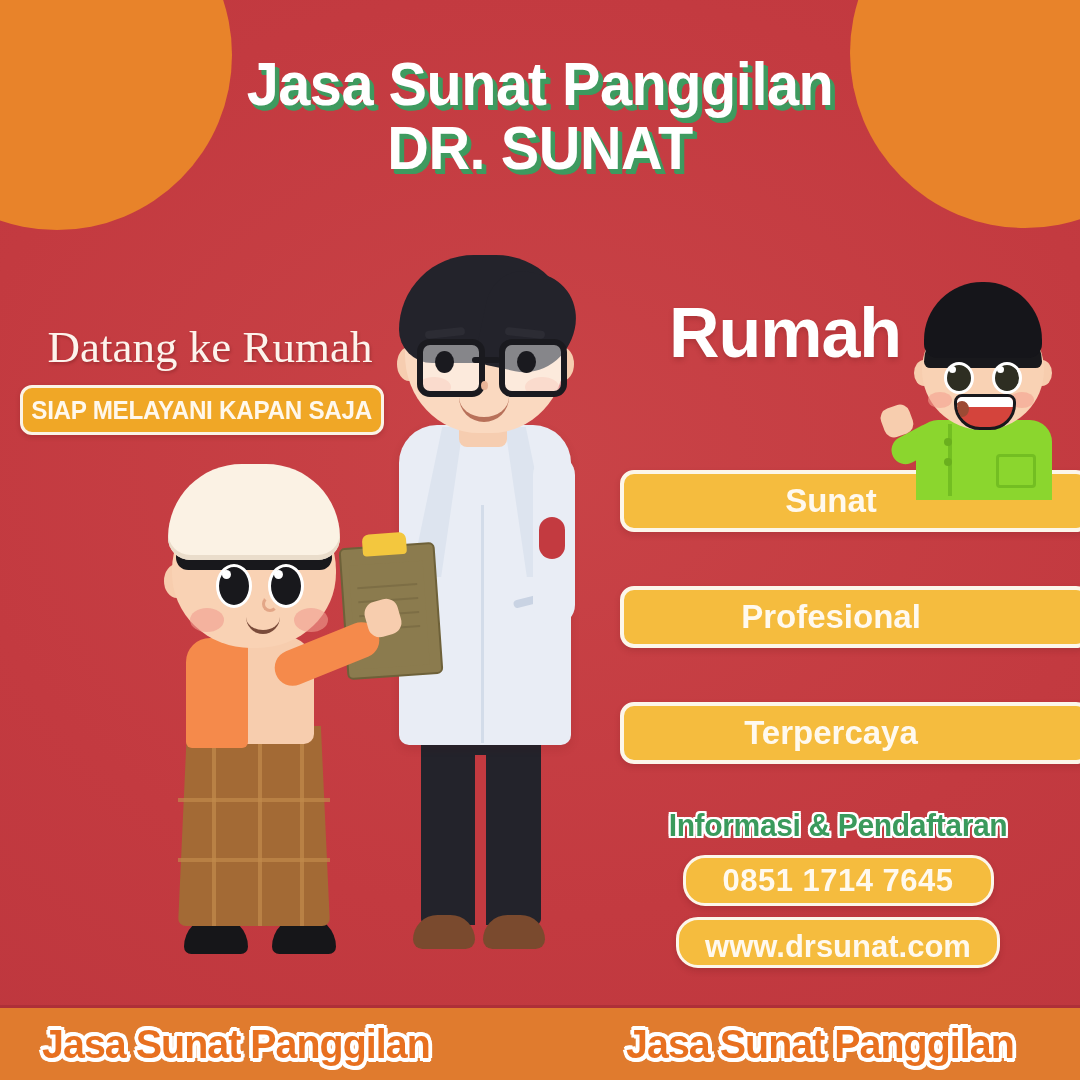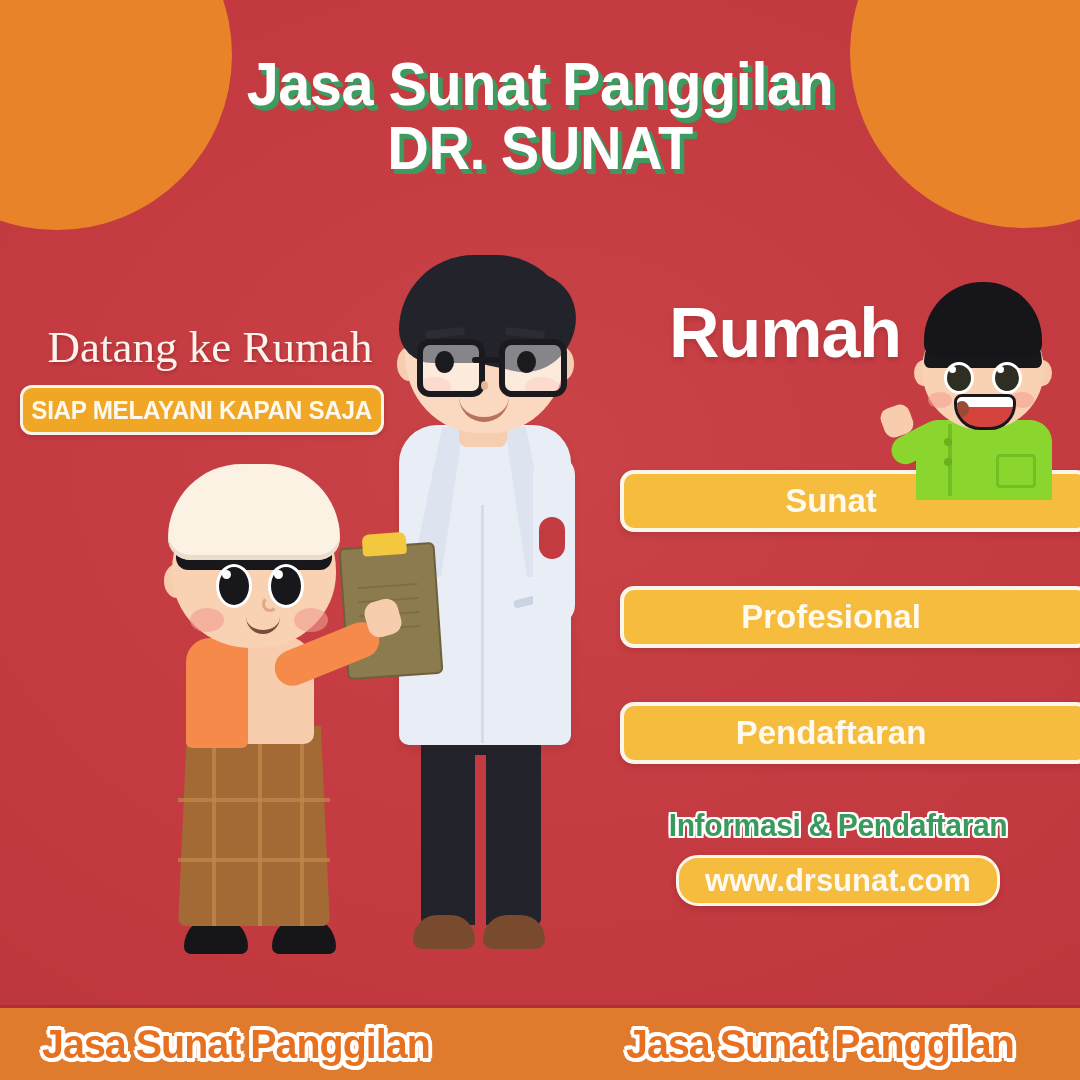--- a/index.html
+++ b/index.html
@@ -99,21 +99,21 @@
   .pill{
     margin:11px auto 0 auto;
     background:#F5BC3E;
     border:3px solid #FCF6EA;
     border-radius:22px;
     height:45px;width:305px;
     display:flex;align-items:center;justify-content:center;
     box-shadow:0 3px 6px rgba(90,20,20,.2);
   }
   .pill span{color:#FFF9EE;font-size:31px;font-weight:bold;letter-spacing:.5px;white-space:nowrap;}
-  #website-pill{width:318px;}
+  #website-pill{width:318px;align-items:flex-end;}
   #website-pill span{letter-spacing:0;}
 
   
   #footer{
     position:absolute;left:0;bottom:0;width:1080px;height:72px;
     background:#E07B2E;
     border-top:3px solid #AE2F38;
     display:flex;align-items:center;
   }
   .footer-text{
@@ -258,26 +258,29 @@
   </div>
 
   <div id="features">
     <div class="feature-badge">
       <span>Sunat</span>
     </div>
     <div class="feature-badge">
       <span>Profesional</span>
     </div>
     <div class="feature-badge">
-      <span>Pendaftaran</span>
+      <span>Terpercaya</span>
     </div>
   </div>
 
   <div id="contact">
     <div id="info-head">Informasi &amp; Pendaftaran</div>
+    <div class="pill" id="phone-pill">
+      <span>0851 1714 7645</span>
+    </div>
     <div class="pill" id="website-pill">
       <span>www.drsunat.com</span>
     </div>
   </div>
 
   <div class="art" id="doctor">
     <div id="doc-legs"></div>
     <div id="doc-leg-split"></div>
     <div class="doc-shoe" id="doc-shoe-l"></div>
     <div class="doc-shoe" id="doc-shoe-r"></div>

